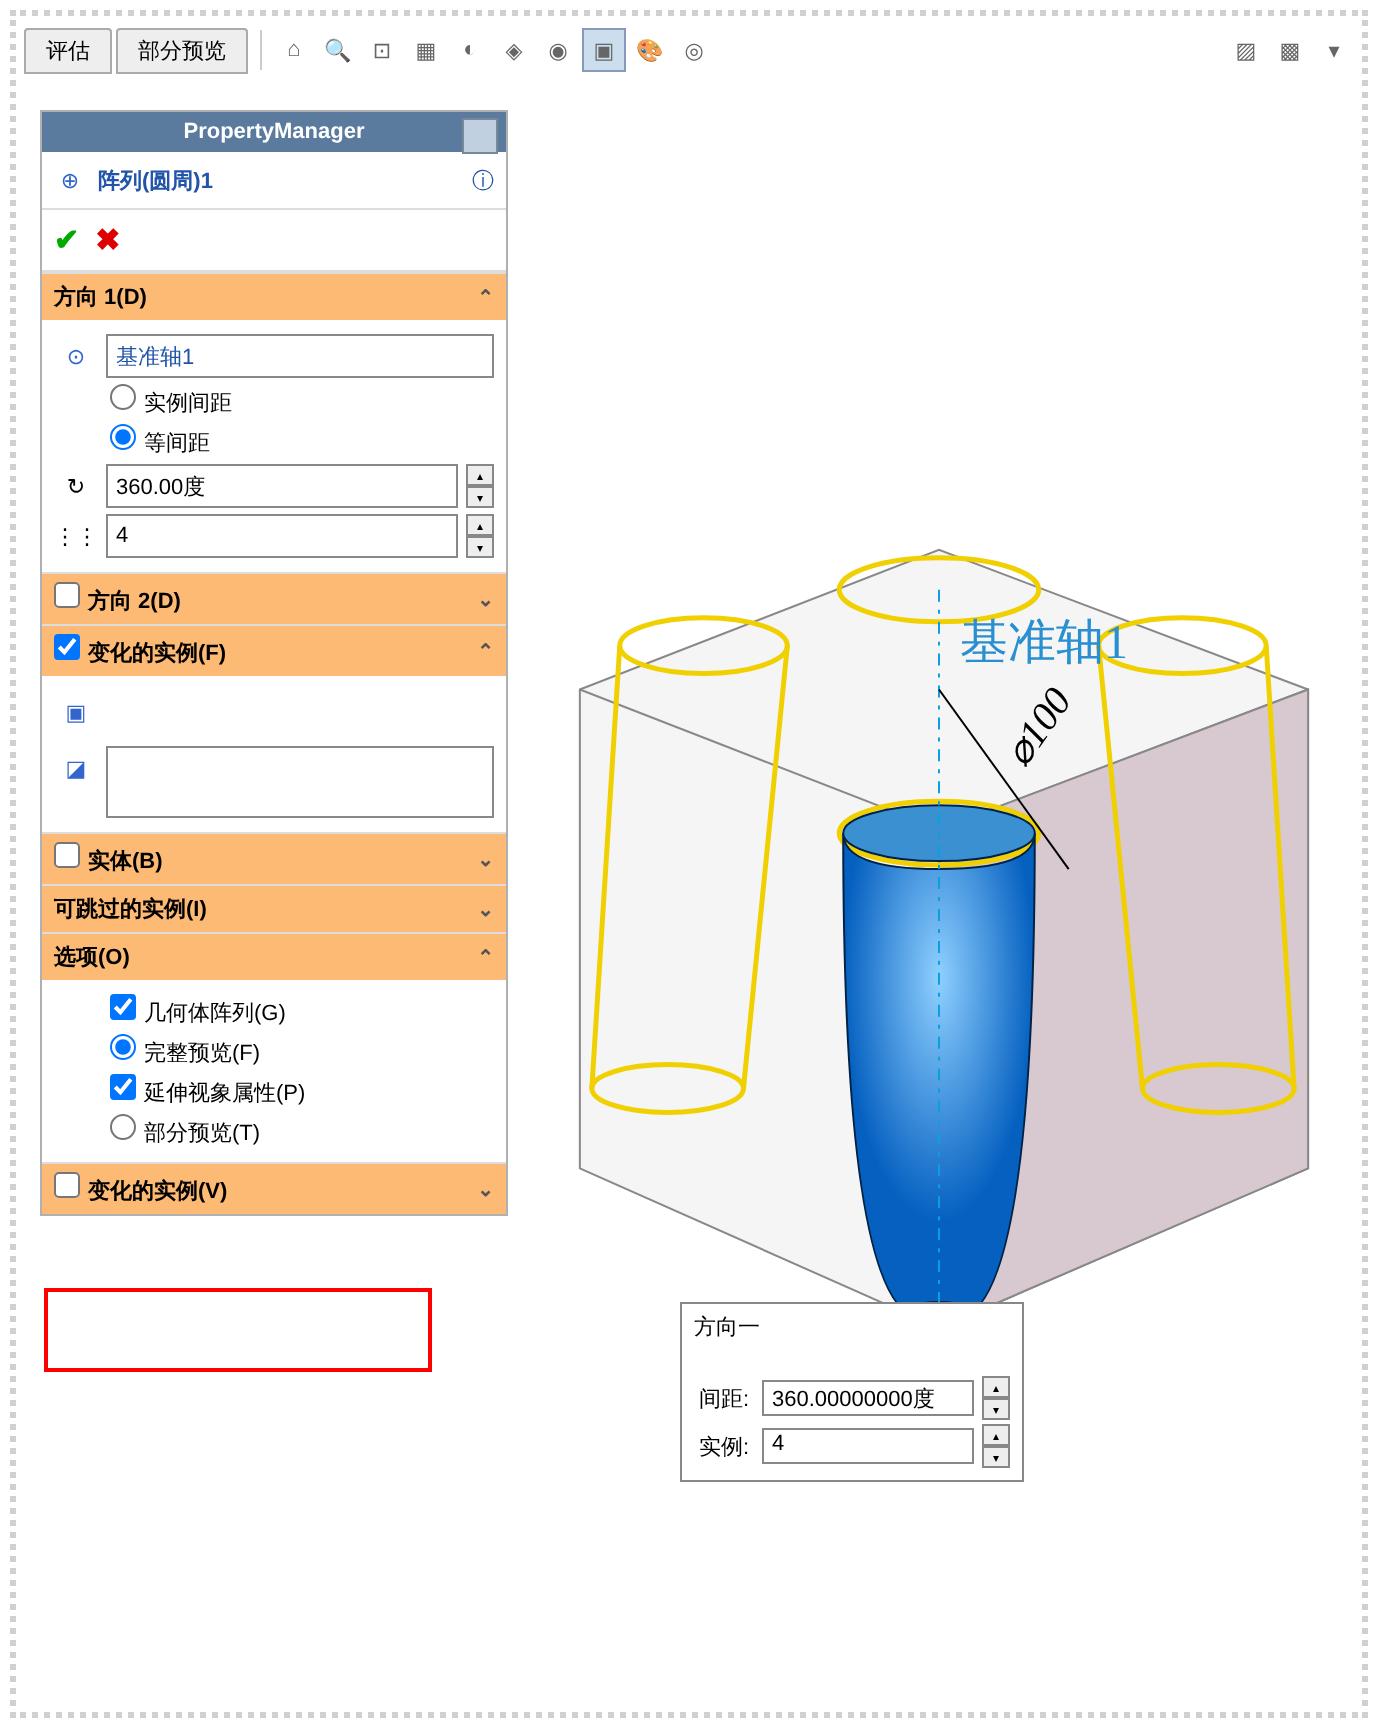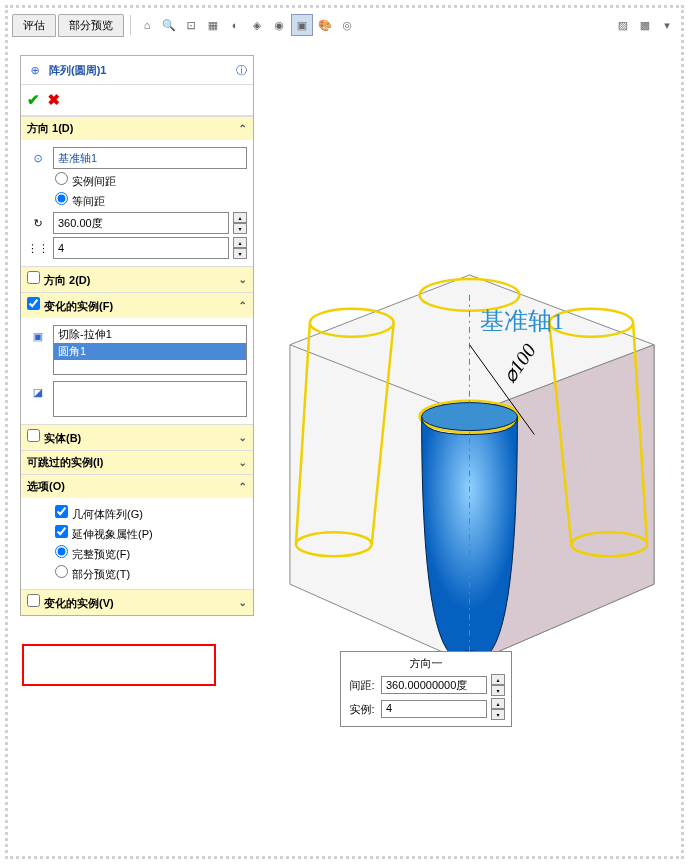--- a/index.html
+++ b/index.html
@@ -9,36 +9,36 @@
 .tb-sep{width:1px;height:20px;background:#ccc;margin:0 4px}
 .tb-ico{width:20px;height:20px;display:flex;align-items:center;justify-content:center;color:#666}
 .panel{position:absolute;left:20px;top:55px;width:232px;border:1px solid #b0b0b0;background:#f2f2f2}
 .pm-head{background:#5a7a9e;color:#fff;padding:4px 6px;display:flex;align-items:center;justify-content:center;font-weight:bold;position:relative}
 .pm-pin{position:absolute;right:4px;top:3px;width:16px;height:16px;background:#c0d0e0;border:1px solid #789}
 .feat-row{display:flex;align-items:center;padding:6px;gap:6px;border-bottom:1px solid #ddd;background:#fff}
 .feat-ico{width:16px;height:16px;flex-shrink:0;display:flex;align-items:center;justify-content:center}
 .ok-cancel{display:flex;gap:8px;padding:6px;background:#fff;border-bottom:1px solid #ddd}
 .check{color:#0a0;font-size:15px;font-weight:bold}
 .cross{color:#d00;font-size:15px;font-weight:bold}
-.sect-head{padding:4px 6px;display:flex;justify-content:space-between;align-items:center;background:#fef9c3;border-top:1px solid #ddd;font-weight:bold;cursor:pointer}
+.sect-head{padding:4px 6px;display:flex;justify-content:space-between;align-items:center;background:#fdba74;border-top:1px solid #ddd;font-weight:bold;cursor:pointer}
 .caret{font-size:10px;color:#555}
 .sect-body{background:#fff;padding:4px 6px}
 .row{display:flex;align-items:center;gap:4px;margin:3px 0}
 .input-box{flex:1;border:1px solid #888;background:#fff;padding:2px 4px;height:16px;display:flex;align-items:center}
 .spinner{width:14px;display:flex;flex-direction:column}
 .spin-btn{height:9px;border:1px solid #888;background:#eee;font-size:6px;display:flex;align-items:center;justify-content:center}
 .sel-list{border:1px solid #888;background:#fff;min-height:38px}
 .sel-item{padding:1px 4px}
 .sel-item.hl{background:#4a88d8;color:#fff}
 .ico-box{width:22px;height:22px;display:flex;align-items:center;justify-content:center;flex-shrink:0}
 input[type=checkbox],input[type=radio]{margin:0 4px 0 0}
 .red-box{position:absolute;border:2px solid red;pointer-events:none}
 .viewport{position:absolute;left:260px;top:55px;right:15px;bottom:15px;background:#fff}
 .callout{position:absolute;border:1px solid #888;background:#fff;padding:4px 6px}
-.callout-title{text-align:center;margin-bottom:3px}
+.callout-title{text-align:left;margin-bottom:17px}
 .callout-row{display:flex;align-items:center;gap:4px;margin:2px 0}
 .callout-row .lbl{width:30px;text-align:center}
 .callout-row .val{border:1px solid #888;padding:1px 4px;width:96px;height:14px}
 .axis-label{position:absolute;color:#2a8fd0;font-size:24px;font-family:SimSun,serif}
 .dim-label{position:absolute;color:#000;font-size:20px;font-style:italic;font-family:"Times New Roman",serif;transform:rotate(-55deg)}
 </style>
 </head>
 <body>
 
 <div class="stamp-border"></div>
@@ -57,20 +57,24 @@
   <div class="tb-ico" style="background:#cde;border:1px solid #89b">▣</div>
   <div class="tb-ico">🎨</div>
   <div class="tb-ico">◎</div>
   <div style="flex:1"></div>
   <div class="tb-ico">▨</div>
   <div class="tb-ico">▩</div>
   <div class="tb-ico">▾</div>
 </div>
 
 <div class="panel">
+  <div class="pm-head">
+    <span>PropertyManager</span>
+    <div class="pm-pin"></div>
+  </div>
   <div class="feat-row">
     <span class="feat-ico" style="color:#36c">⊕</span>
     <b style="color:#25a">阵列(圆周)1</b>
     <span style="flex:1"></span>
     <span style="color:#25a">ⓘ</span>
   </div>
   <div class="ok-cancel">
     <span class="check">✔</span>
     <span class="cross">✖</span>
   </div>
@@ -113,25 +117,20 @@
       <span class="caret">⌄</span>
     </div>
 
   <div class="sect-head">
       <label><input type="checkbox" checked="" style=""><span>变化的实例(F)</span></label>
       <span class="caret">⌃</span>
     </div>
   <div class="sect-body">
     <div class="row" style="align-items:flex-start">
       <div class="ico-box" style="color:#36c">▣</div>
-      <div class="sel-list" style="flex:1">
-        <div class="sel-item">切除-拉伸1</div>
-        <div class="sel-item hl">圆角1</div>
-        <div class="sel-item" style="height:12px"></div>
-      </div>
     </div>
     <div class="row" style="align-items:flex-start;margin-top:6px">
       <div class="ico-box" style="color:#36c">◪</div>
       <div class="sel-list" style="flex:1;min-height:34px"></div>
     </div>
   </div>
 
   <div class="sect-head">
       <label><input type="checkbox" style=""><span>实体(B)</span></label>
       <span class="caret">⌄</span>
@@ -142,24 +141,24 @@
     </div>
   <div class="sect-head">
       <span>选项(O)</span>
       <span class="caret">⌃</span>
     </div>
   <div class="sect-body">
     <div class="row" style="margin-left:28px">
         <label><input type="checkbox" checked="" style=""><span>几何体阵列(G)</span></label>
       </div>
     <div class="row" style="margin-left:28px">
+        <label><input type="radio" checked="" style=""><span>完整预览(F)</span></label>
+      </div>
+    <div class="row" style="margin-left:28px">
         <label><input type="checkbox" checked="" style=""><span>延伸视象属性(P)</span></label>
-      </div>
-    <div class="row" style="margin-left:28px">
-        <label><input type="radio" checked="" style=""><span>完整预览(F)</span></label>
       </div>
     <div class="row" style="margin-left:28px">
         <label><input type="radio" style=""><span>部分预览(T)</span></label>
       </div>
   </div>
   <div class="sect-head">
       <label><input type="checkbox" style=""><span>变化的实例(V)</span></label>
       <span class="caret">⌄</span>
     </div>
 </div>

